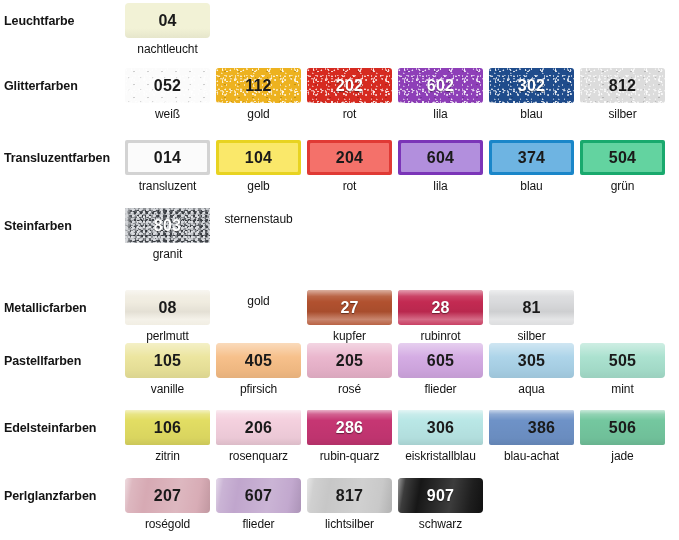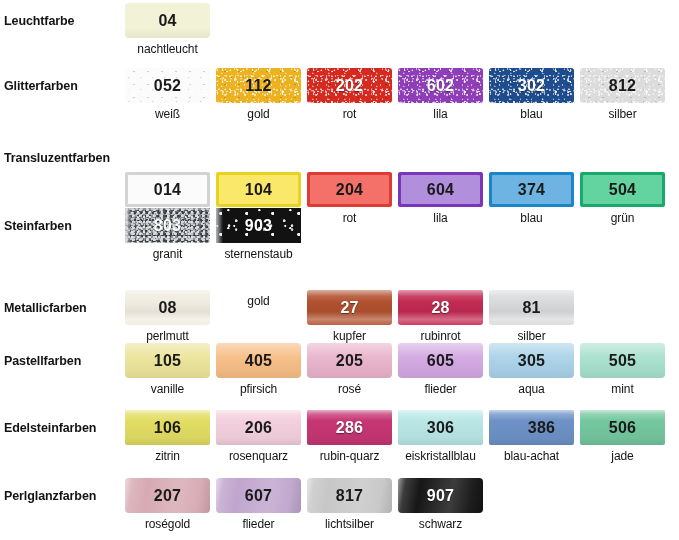--- a/index.html
+++ b/index.html
@@ -107,21 +107,20 @@
       radial-gradient(circle at 30% 80%, rgba(0,0,0,.15) 0 0.6px, transparent 1px);
     background-size: 13px 11px, 11px 13px, 15px 12px, 12px 14px, 14px 10px,
                      10px 15px, 9px 9px, 16px 13px, 12px 11px, 13px 14px,
                      11px 10px, 15px 15px, 10px 12px, 14px 13px, 12px 12px;
   }
 
   
   .f-transluzent {
     border-radius: 2px;
     padding: 3px;
-    margin-top: 32px;
   }
   .f-transluzent .inner {
     position: absolute;
     inset: 3px;
     border-radius: 1px;
     z-index: 1;
   }
 
   
   .f-metallic {
@@ -347,25 +346,20 @@
       <div class="swatches">
         <div class="cell" style="left: 0px;">
           <div class="chip f-stein" style="background: rgb(142, 145, 149);">
             <div class="noise-granit"></div>
             <div class="edge-left"></div>
             <div class="num" style="color: rgb(255, 255, 255); text-shadow: rgba(0, 0, 0, 0.45) 0px 1px 1px;">803</div>
           </div>
           <div class="cap">granit</div>
         </div>
         <div class="cell" style="left: 91px;">
-          <div class="chip f-stein" style="background: rgb(18, 18, 18);">
-            <div class="noise-stern"></div>
-            <div class="edge-left"></div>
-            <div class="num" style="color: rgb(255, 255, 255); text-shadow: rgba(0, 0, 0, 0.45) 0px 1px 1px;">903</div>
-          </div>
           <div class="cap">sternenstaub</div>
         </div>
       </div>
     </div>
     <div class="row" style="top: 290px; height: 55px;">
       <div class="row-label" style="top: 10.5px;">Metallicfarben</div>
       <div class="swatches">
         <div class="cell" style="left: 0px;">
           <div class="chip f-metallic" style="background: rgb(240, 236, 224);">
             <div class="gloss"></div>

